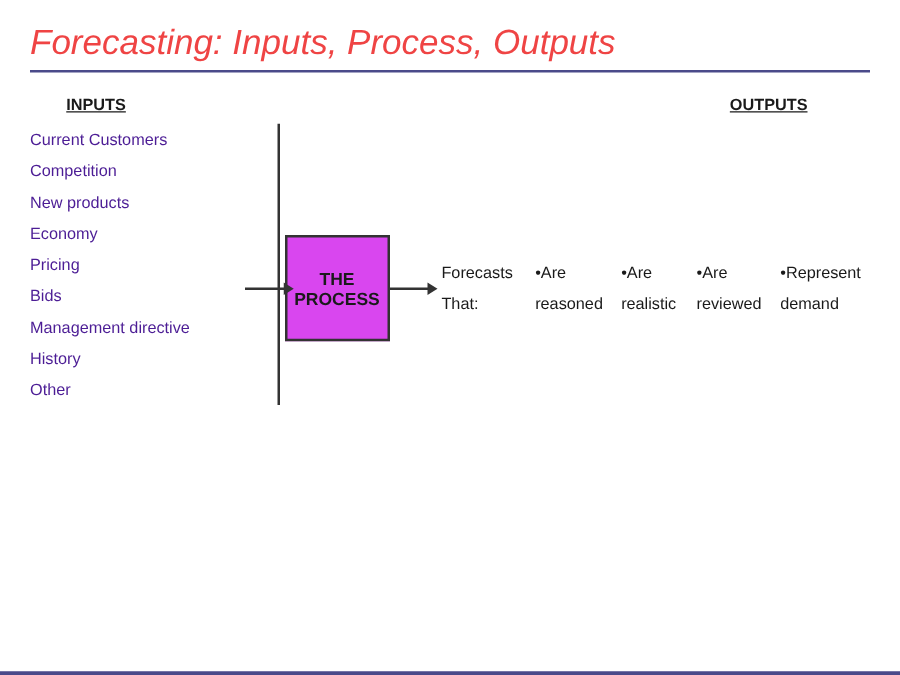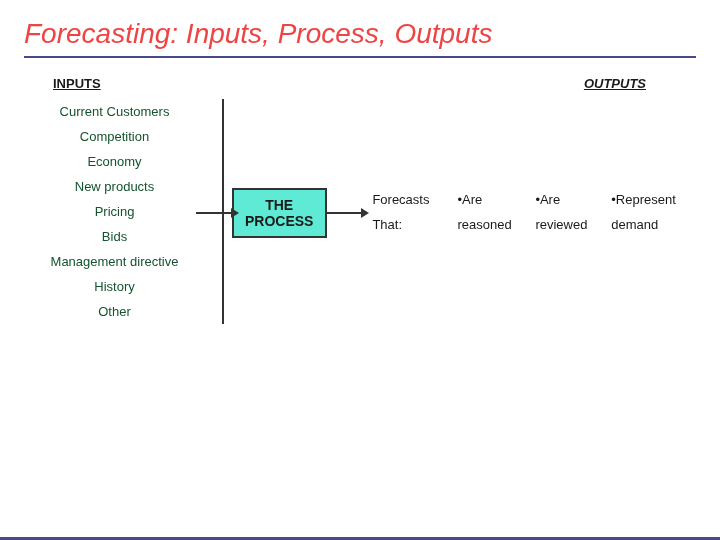--- a/index.html
+++ b/index.html
@@ -43,49 +43,48 @@
     .inputs-list {
       display: flex;
       flex-direction: column;
       align-items: flex-end;
       width: 100%;
       border-right: 2px solid #333;
     }
 
     .input-item {
       font-size: 13px;
-      color: #14532d;
+      color: #4c1d95;
       padding: 5px 17px 5px 0;
-      text-align: center;
+      text-align: left;
       width: 100%;
     }
 
     .process-box {
       border: 2px solid #333;
       width: 100px;
-      height: 50px;
+      height: 85px;
       display: flex;
       align-items: center;
       justify-content: center;
       text-align: center;
       font-size: 14px;
       font-weight: bold;
       color: #1a1a1a;
-      background: #5eead4;
+      background: #d946ef;
     }
 
     .outputs-header {
       font-weight: bold;
       font-size: 13px;
       text-decoration: underline;
       color: #1a1a1a;
       margin-bottom: 8px;
       align-self: flex-end;
       margin-right: 30px;
-      font-style: italic;
     }
 
     .bottom-border {
       position: absolute;
       bottom: 0;
       left: 0;
       right: 0;
       height: 3px;
       background: #4a4a8a;
     }
@@ -109,22 +108,22 @@
 <div class="page-container">
   <div class="page-title">Forecasting: Inputs, Process, Outputs</div>
 
   <div class="diagram-wrapper">
 
     <div class="left-section">
       <div class="inputs-header">INPUTS</div>
       <div class="inputs-list">
         <div class="input-item">Current Customers</div>
         <div class="input-item">Competition</div>
+        <div class="input-item">New products</div>
         <div class="input-item">Economy</div>
-        <div class="input-item">New products</div>
         <div class="input-item">Pricing</div>
         <div class="input-item">Bids</div>
         <div class="input-item">Management directive</div>
         <div class="input-item">History</div>
         <div class="input-item">Other</div>
       </div>
     </div>
 
     <div style="display:flex; flex-direction:column; flex:1; align-items:flex-end; padding-right:20px;">
       <div class="outputs-header">OUTPUTS</div>
@@ -142,19 +141,20 @@
       <span>THE PROCESS</span>
     </div>
 
     <div style="width:38px; height:2px; background:#333; position:relative;">
       <div style="position:absolute; right:-7px; top:-4px; width:0; height:0; border-left:8px solid #333; border-top:5px solid transparent; border-bottom:5px solid transparent;"></div>
     </div>
 
     <div style="display:flex; flex-direction:row; padding-left:10px; font-size:13px; color:#1a1a1a; line-height:1.9;">
       <span>Forecasts That:</span>
       <span>•Are reasoned</span>
+      <span>•Are realistic</span>
       <span>•Are reviewed</span>
       <span>•Represent demand</span>
     </div>
   </div>
 
   <div class="bottom-border"></div>
 </div>
 
 </body></html>

